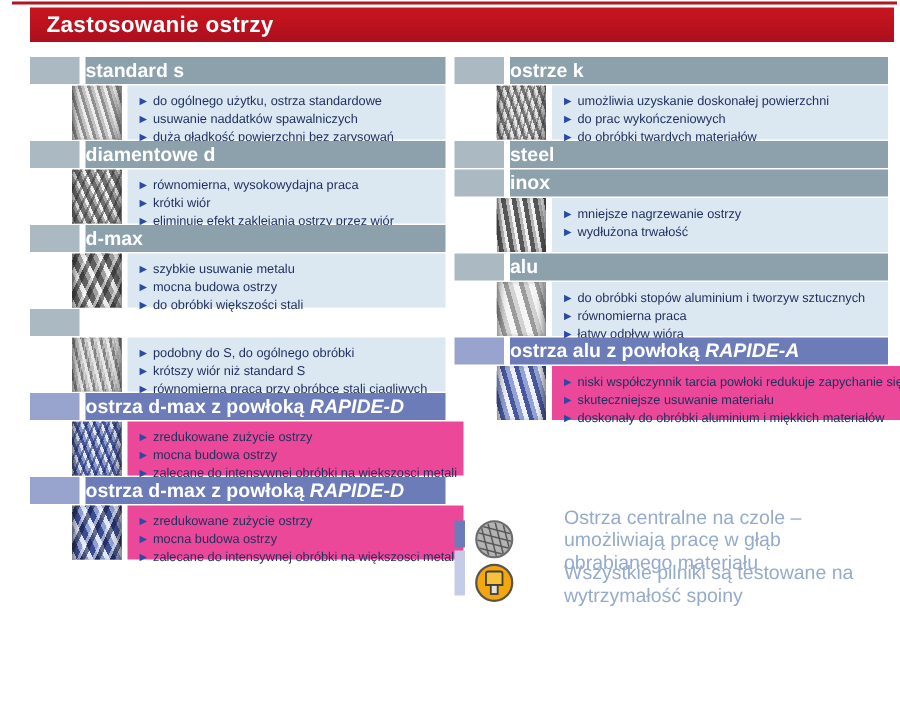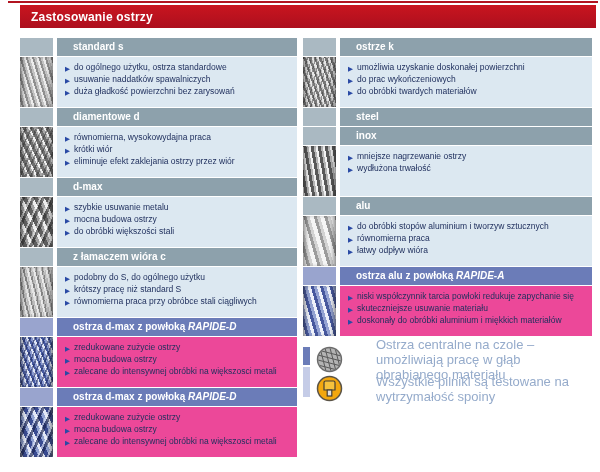--- a/index.html
+++ b/index.html
@@ -5,32 +5,32 @@
   html,body{margin:0;padding:0;}
   body{
     width:600px;height:472px;background:#ffffff;position:relative;overflow:hidden;
     font-family:"Liberation Sans",sans-serif;
   }
   .topline{position:absolute;left:8px;top:1px;width:590px;height:2px;background:#b21420;}
   .banner{
     position:absolute;left:20px;top:5px;width:576px;height:23px;
     background:linear-gradient(#c9151f,#ad0f1e);display:flex;align-items:center;
   }
-  .banner h1{margin:0;padding-left:11px;font-size:12px;color:#fff;font-weight:bold;letter-spacing:.2px;}
+  .banner h1{margin:0;padding-left:11px;font-size:15px;color:#fff;font-weight:bold;letter-spacing:.2px;}
 
   .col{position:absolute;top:38px;}
   #left-col{left:20px;width:277px;}
   #right-col{left:303px;width:289px;}
 
   .hrow,.crow{display:flex;column-gap:4px;}
   .hrow{height:18px;margin-bottom:1px;}
-  .crow{height:50px;}
+  .crow{height:36px;margin-left:28px;}
   .group{margin-bottom:1px;}
   .stub{width:33px;flex:none;background:#aab9c2;}
-  .bar{flex:1;background:#8da1ac;color:#fff;font-size:10px;font-weight:bold;line-height:18px;padding-left:16px;white-space:nowrap;overflow:hidden;}
+  .bar{flex:1;background:#8da1ac;color:#fff;font-size:13px;font-weight:bold;line-height:18px;padding-left:0;white-space:nowrap;overflow:hidden;}
   .bar i{font-style:italic;}
   .group.rapide .stub{background:#99a4ce;}
   .group.rapide .bar{background:#6b7cb8;}
   .group.rapide .txt{background:#ec4899;}
   .burrcell{width:33px;flex:none;position:relative;background:#fff;}
   .txt{flex:1;background:#dce8f1;padding:4px 4px 0 8px;box-sizing:border-box;}
   .line{display:flex;line-height:12.2px;}
   .tri{flex:none;margin:0 4px 0 0;font-size:6.5px;color:#2a4aa5;transform:translateY(1.5px);}
   .tri::before{content:"▶";}
   .btxt{font-size:8.5px;color:#20305e;white-space:nowrap;}
@@ -146,34 +146,33 @@
           <div class="line">
             <span class="tri"></span>
             <span class="btxt">do obróbki większości stali</span>
           </div>
         </div>
       </div>
     </div>
     <div class="group">
       <div class="hrow">
         <div class="stub"></div>
-        <div class="bar"><span>z łamaczem wióra c</span></div>
       </div>
       <div class="crow">
         <div class="burrcell">
           <div class="burr b-c"></div>
         </div>
         <div class="txt">
           <div class="line">
             <span class="tri"></span>
-            <span class="btxt">podobny do S, do ogólnego użytku</span>
-          </div>
-          <div class="line">
-            <span class="tri"></span>
-            <span class="btxt">krótszy pracę niż standard S</span>
+            <span class="btxt">podobny do S, do ogólnego obróbki</span>
+          </div>
+          <div class="line">
+            <span class="tri"></span>
+            <span class="btxt">krótszy wiór niż standard S</span>
           </div>
           <div class="line">
             <span class="tri"></span>
             <span class="btxt">równomierna praca przy obróbce stali ciągliwych</span>
           </div>
         </div>
       </div>
     </div>
     <div class="group rapide">
       <div class="hrow">

